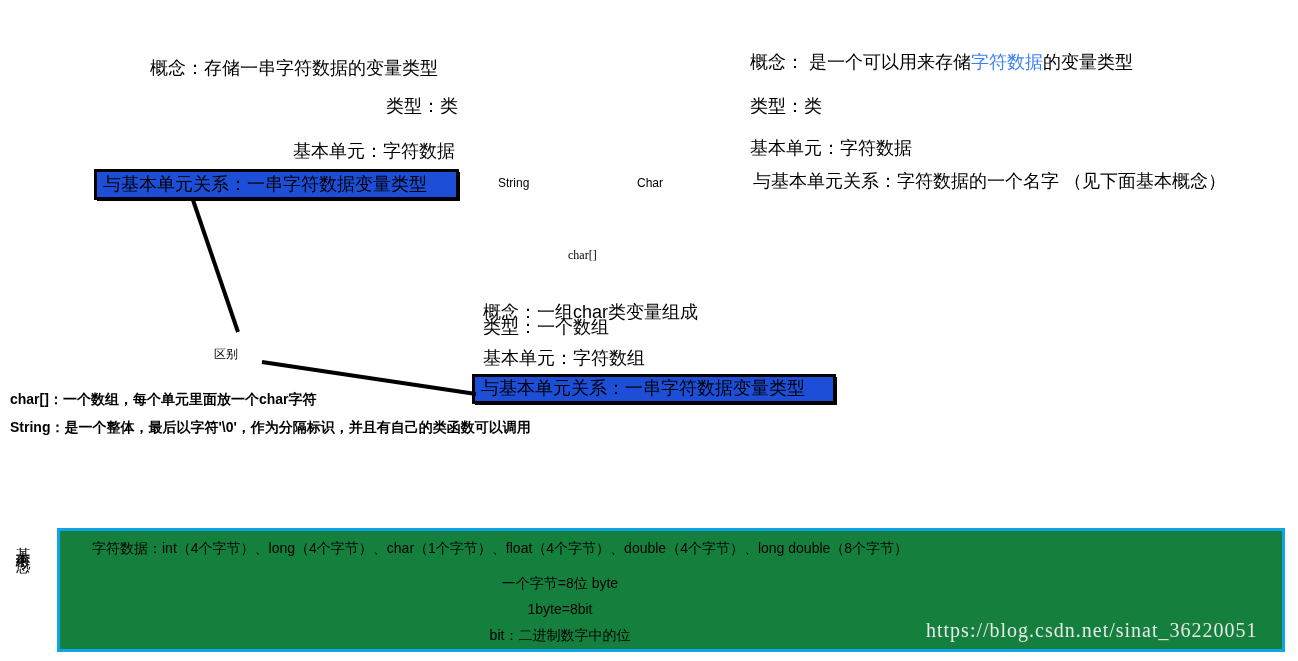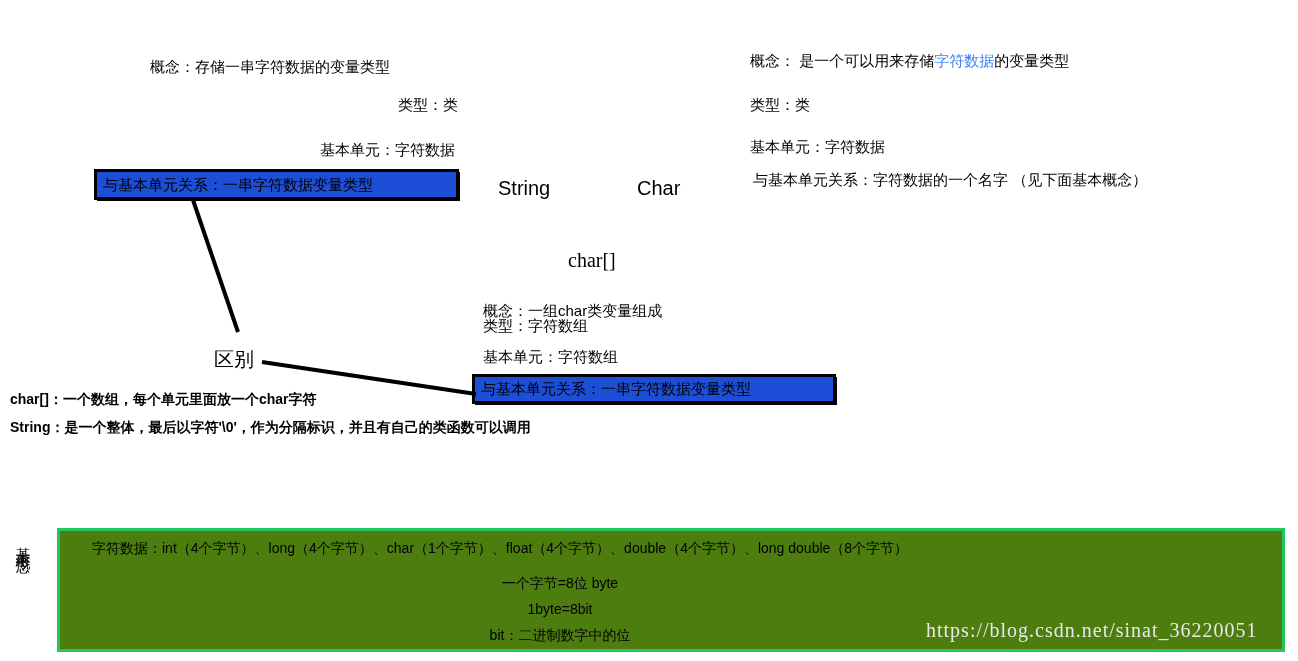--- a/index.html
+++ b/index.html
@@ -12,42 +12,42 @@
     color: #000000;
   }
   #canvas {
     position: relative;
     width: 1298px;
     height: 661px;
     overflow: hidden;
     background: #ffffff;
   }
   .abs { position: absolute; white-space: nowrap; }
-  .t16 { font-size: 15px; line-height: 1.2; }
+  .t16 { font-size: 18px; line-height: 1.2; }
   .t17 { font-size: 14px; line-height: 1.2; }
-  .t18 { font-size: 20px; line-height: 1.2; }
+  .t18 { font-size: 12px; line-height: 1.2; }
   .b { font-weight: bold; }
   .red { color: #3b82f6; }
 
   
   .framebox {
     position: absolute;
     border: 2px solid #000;
     box-shadow: 2px 2px 0 0 #000, 0 0 0 1px #000;
     background: #1d4ed8;
     box-sizing: border-box;
     display: flex;
     align-items: center;
   }
   .framebox > span { padding: 0 6px; }
 
   .bigbox {
     position: absolute;
-    border: 3px solid #22c55e;
-    background: #4d7c0f;
+    border: 3px solid #0ea5e9;
+    background: #15803d;
     box-sizing: border-box;
   }
 
   .vertlabel {
     position: absolute;
     writing-mode: vertical-rl;
     text-orientation: upright;
     letter-spacing: 4px;
     font-size: 15px;
     line-height: 1;
@@ -98,21 +98,21 @@
   <div class="abs t18" style="left:498px; top:176px;">String</div>
 
   <div class="abs t18" style="left:637px; top:176px;">Char</div>
 
   <div class="abs t18" style="left:568px; top:248px;font-family:Liberation Serif, serif;">char[]</div>
 
   <div class="abs t18" style="left:214px; top:347px;">区别</div>
 
   <div class="abs t16" style="left:483px; top:302px;">概念：一组char类变量组成</div>
 
-  <div class="abs t16" style="left:483px; top:317px;">类型：字符数组</div>
+  <div class="abs t16" style="left:483px; top:317px;">类型：一个数组</div>
 
   <div class="abs t16" style="left:483px; top:348px;">基本单元：字符数组</div>
 
   <div class="framebox" style="left:473px; top:375px; width:362px; height:28px;">
     <span class="t16">与基本单元关系：一串字符数据变量类型</span>
   </div>
 
   <div class="abs t17 b" style="left:10px; top:391px;">char[]：一个数组，每个单元里面放一个char字符</div>
 
   <div class="abs t17 b" style="left:10px; top:419px;">String：是一个整体，最后以字符'\0'，作为分隔标识，并且有自己的类函数可以调用</div>

